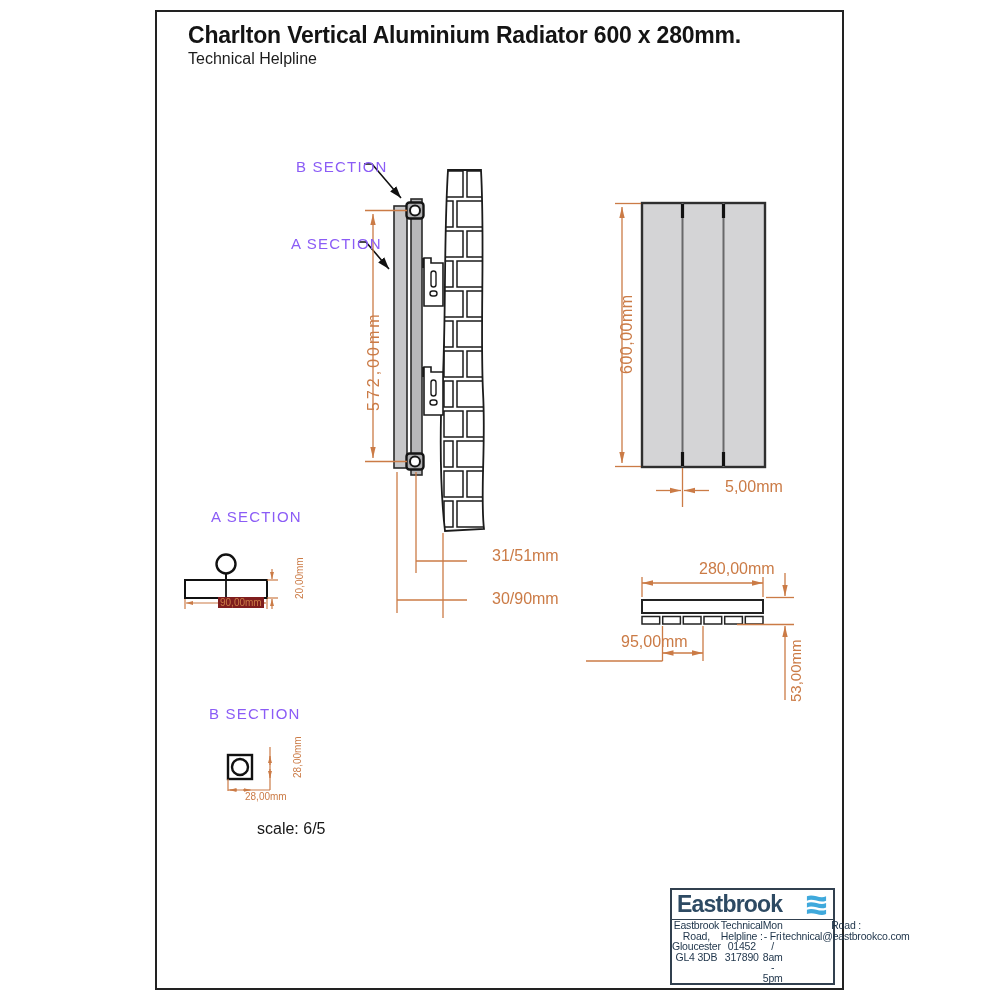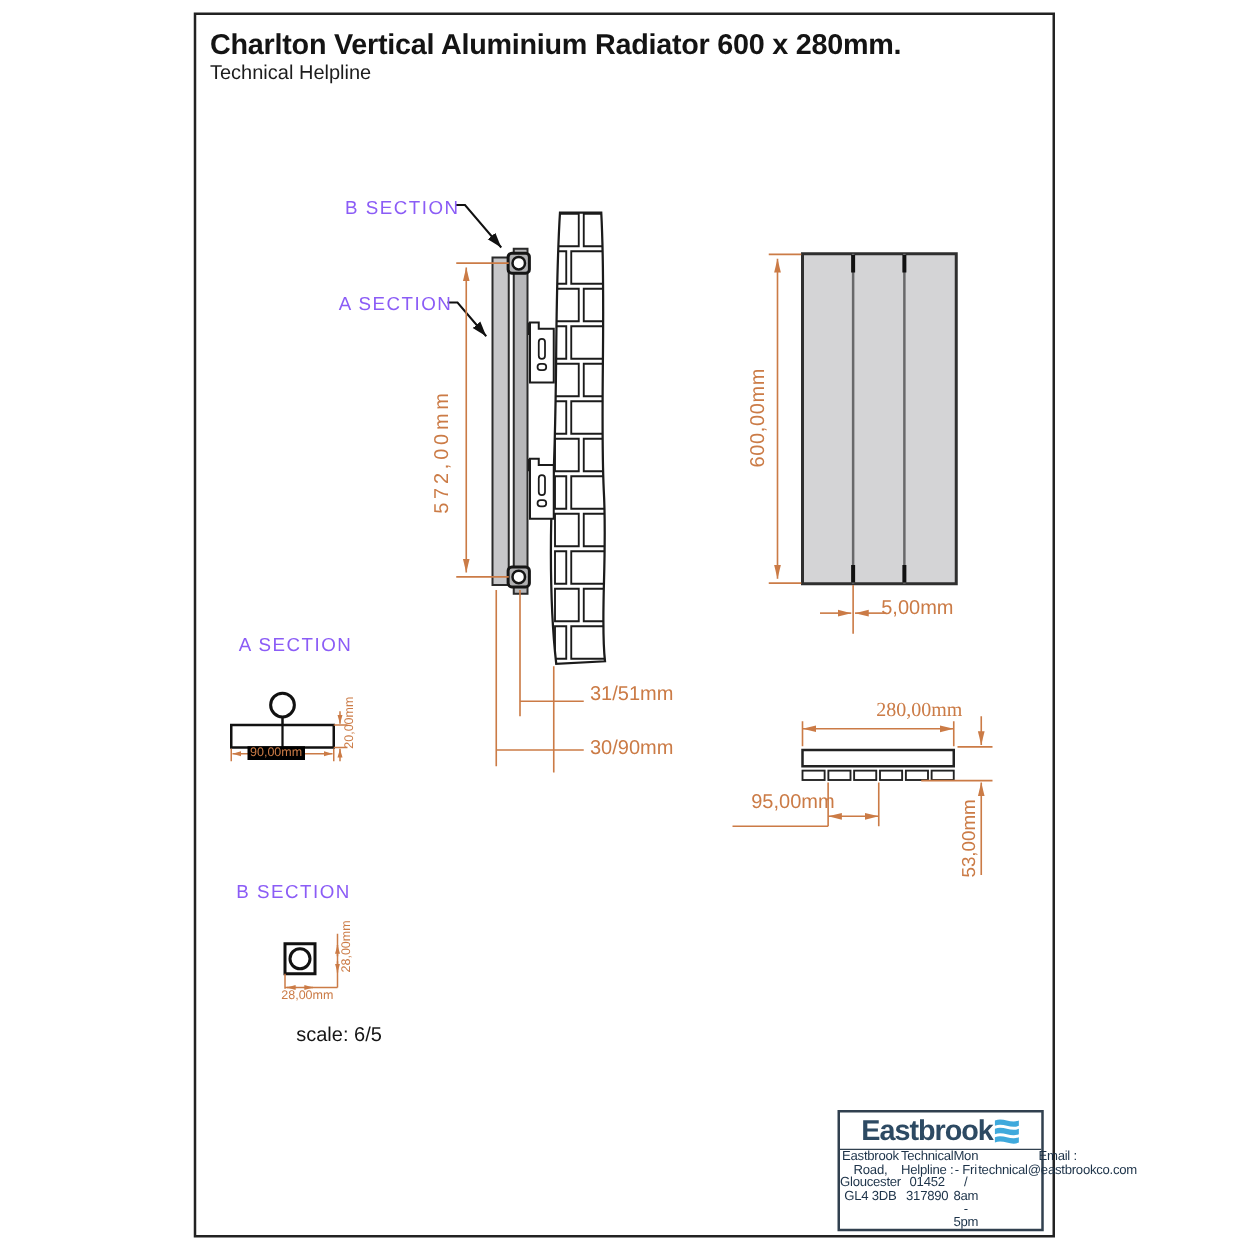--- a/index.html
+++ b/index.html
@@ -1,30 +1,30 @@
 <!DOCTYPE html>
 <html><head>
 <meta charset="utf-8">
 <style>
   html,body{margin:0;padding:0;background:#fff;}
   body{width:1000px;height:1000px;position:relative;font-family:"Liberation Sans",sans-serif;overflow:hidden;}
   .frame{position:absolute;left:155px;top:10px;width:685px;height:976px;border:2px solid #222;background:#fff;}
-  .abs{position:absolute;white-space:nowrap;}
+  .abs{position:absolute;white-space:nowrap;margin-left:20px;}
   .title{left:168px;top:22px;font-size:23px;font-weight:bold;color:#141414;letter-spacing:-0.2px;}
   .subtitle{left:168px;top:50px;font-size:16px;color:#1c1c1c;}
   .seclabel{font-size:15px;color:#8b5cf6;letter-spacing:1.2px;}
   .dim{color:#cb7b46;font-size:16px;}
   .dimsm{color:#cb7b46;font-size:10px;}
   .vtext{writing-mode:vertical-rl;transform:rotate(180deg);text-align:center;}
-  .whitebg{background:#000000;padding:0 2px;}
+  .whitebg{background:#7f1d1d;padding:0 2px;}
   svg.art{position:absolute;left:0;top:0;width:1000px;height:1000px;}
   .scale{font-size:16px;color:#161616;}
   
   .eb-box{position:absolute;left:670px;top:888px;width:165px;height:97px;border:2px solid #31404f;background:#fff;box-sizing:border-box;display:flex;flex-direction:column;}
-  .eb-logo-row{height:49px;border-bottom:1.5px solid #31404f;display:flex;align-items:center;justify-content:space-between;padding:0 17px;box-sizing:border-box;}
+  .eb-logo-row{height:49px;border-bottom:1.5px solid #31404f;display:flex;align-items:center;justify-content:space-between;padding:0 5px;box-sizing:border-box;}
   .eb-brand{font-size:23px;font-weight:bold;color:#2d4a63;letter-spacing:-0.8px;}
   .eb-lines{flex:1;display:flex;flex-direction:row;justify-content:space-evenly;}
   .eb-line{font-size:10.5px;color:#1d3349;text-align:center;line-height:1;letter-spacing:-0.2px;}
 </style>
 </head>
 <body>
 
 <div class="frame"></div>
 
 <svg class="art" viewBox="0 0 1000 1000">
@@ -176,21 +176,21 @@
 <div class="abs seclabel" style="left:276px;top:158px;">B SECTION</div>
 <div class="abs seclabel" style="left:271px;top:235px;">A SECTION</div>
 
 <div class="abs dim vtext" style="left:345px;top:288px;height:146px;letter-spacing:3px;">572,00mm</div>
 <div class="abs dim" style="left:472px;top:547px;">31/51mm</div>
 <div class="abs dim" style="left:472px;top:590px;">30/90mm</div>
 
 <div class="abs dim vtext" style="left:598px;top:296px;height:78px;letter-spacing:0.5px;">600,00mm</div>
 <div class="abs dim" style="left:705px;top:478px;">5,00mm</div>
 
-<div class="abs dim" style="left:701px;top:560px;font-family:Liberation Serif, serif;">280,00mm</div>
+<div class="abs dim" style="left:679px;top:560px;">280,00mm</div>
 <div class="abs dim" style="left:601px;top:633px;">95,00mm</div>
 <div class="abs dim vtext" style="left:767px;top:640px;height:62px;font-size:15px;">53,00mm</div>
 
 <div class="abs seclabel" style="left:191px;top:508px;">A SECTION</div>
 <div class="abs dimsm whitebg" style="left:198px;top:597px;">90,00mm</div>
 <div class="abs dimsm vtext" style="left:274px;top:556px;height:44px;">20,00mm</div>
 
 <div class="abs seclabel" style="left:189px;top:705px;">B SECTION</div>
 <div class="abs dimsm vtext" style="left:272px;top:740px;height:38px;">28,00mm</div>
 <div class="abs dimsm" style="left:225px;top:791px;">28,00mm</div>
@@ -205,15 +205,15 @@
         <path d="M2 3.5 C9 0.5, 15 6.5, 22 3.5 L22 8 C15 11, 9 5, 2 8 Z" fill="#3fa9dc"></path>
         <path d="M2 10.5 C9 7.5, 15 13.5, 22 10.5 L22 15 C15 18, 9 12, 2 15 Z" fill="#3fa9dc"></path>
         <path d="M2 17.5 C9 14.5, 15 20.5, 22 17.5 L22 22 C15 25, 9 19, 2 22 Z" fill="#3fa9dc"></path>
       </svg>
     </span>
   </div>
   <div class="eb-lines">
     <div class="eb-line">Eastbrook Road, Gloucester GL4 3DB</div>
     <div class="eb-line">Technical Helpline : 01452 317890</div>
     <div class="eb-line">Mon - Fri / 8am - 5pm</div>
-    <div class="eb-line">Email : technical@eastbrookco.com</div>
+    <div class="eb-line">Road : technical@eastbrookco.com</div>
   </div>
 </div>
 
 </body></html>

